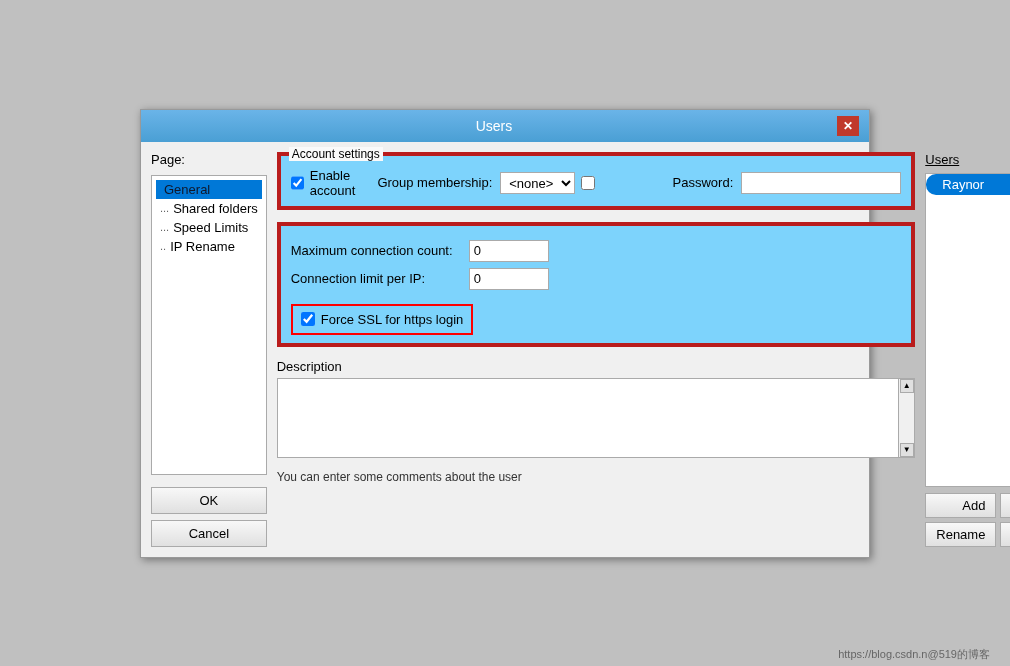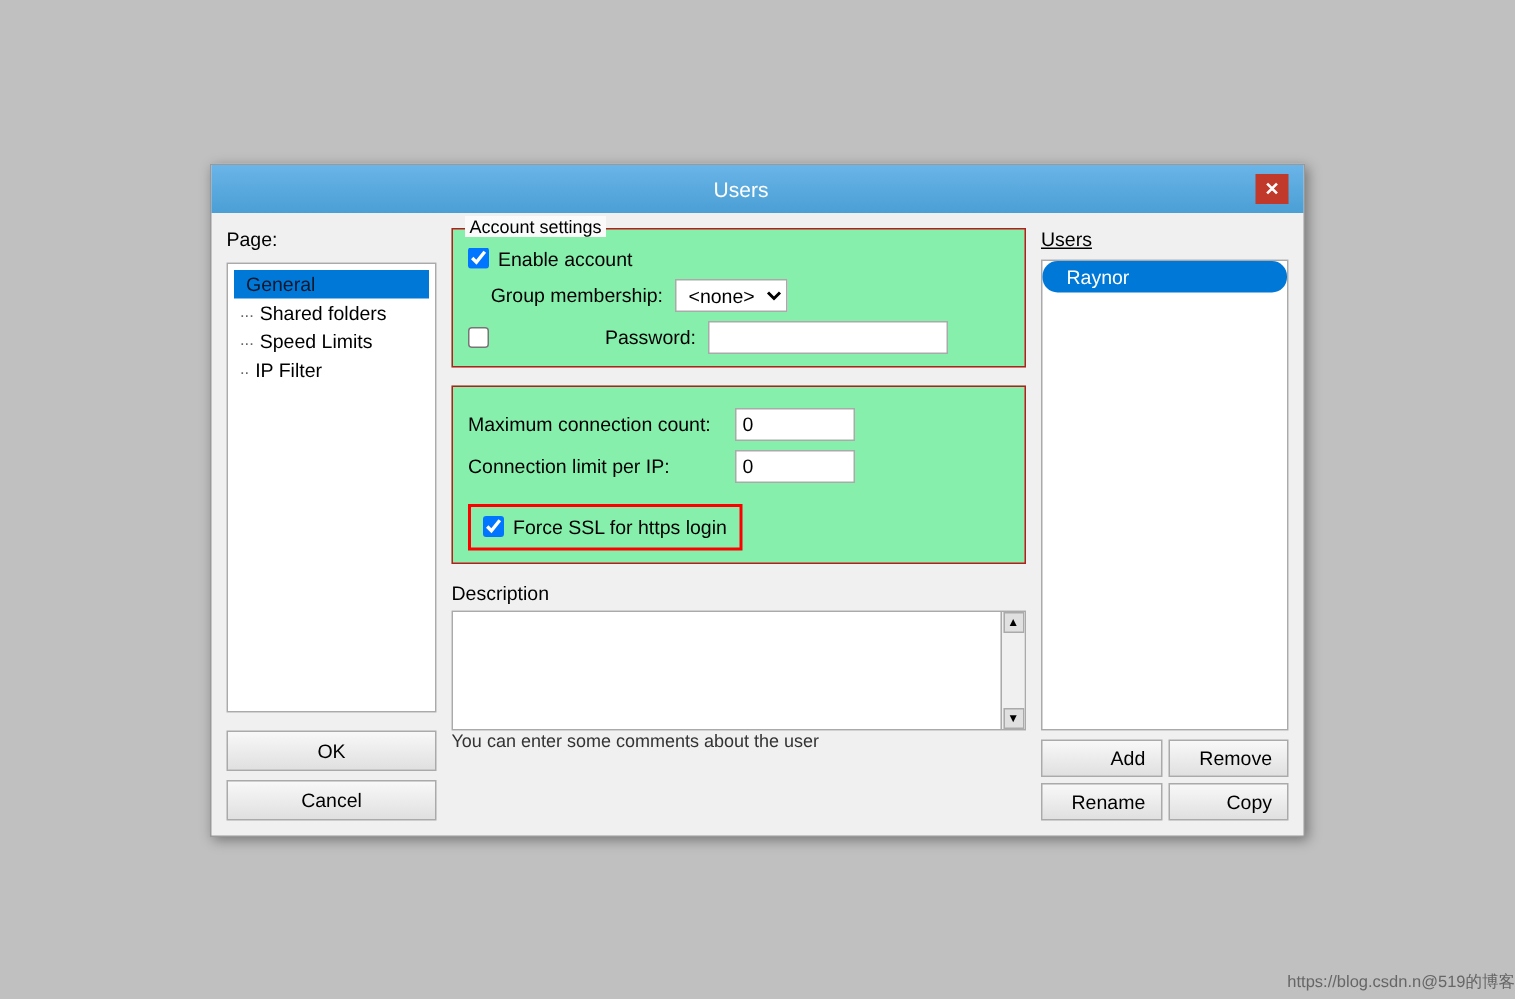--- a/index.html
+++ b/index.html
@@ -101,39 +101,40 @@
       margin-top: 8px;
     }
     
     .middle-panel {
       flex: 1;
       display: flex;
       flex-direction: column;
       gap: 8px;
     }
     .group-box {
-      border: 1px solid #b91c1c;
+      border: 4px solid #b91c1c;
       padding: 8px 10px;
-      background: #86efac;
+      background: #7dd3fc;
       position: relative;
     }
     .group-box-title {
       position: absolute;
       top: -9px;
       left: 8px;
       background: #fafafa;
       padding: 0 3px;
       font-size: 12px;
       font-weight: normal;
     }
     .account-settings-content {
       display: flex;
-      flex-direction: column;
+      flex-direction: row;
       gap: 6px;
       margin-top: 4px;
+      align-items: center;
     }
     .row {
       display: flex;
       align-items: center;
       gap: 8px;
     }
     .row label {
       min-width: 130px;
       text-align: right;
     }
@@ -226,21 +227,21 @@
       border: 1px solid #aaa;
       display: flex;
       align-items: center;
       justify-content: center;
       font-size: 8px;
       cursor: pointer;
     }
     .desc-hint {
       font-size: 12px;
       color: #333;
-      margin-top: 0;
+      margin-top: 12px;
     }
     
     .right-panel {
       width: 165px;
       display: flex;
       flex-direction: column;
       gap: 6px;
     }
     .users-label {
       font-size: 13px;
@@ -279,21 +280,21 @@
       width: 100%;
       padding: 5px 10px;
       border: 1px solid #aaa;
       background: linear-gradient(to bottom, #f8f8f8, #e0e0e0);
       cursor: pointer;
       font-size: 13px;
     }
     .watermark {
       position: fixed;
       bottom: 4px;
-      right: 0;
+      right: 20px;
       font-size: 11px;
       color: #666;
     }
   </style>
 </head>
 <body>
 
 <div class="dialog">
 
   <div class="title-bar">
@@ -313,21 +314,21 @@
         <div class="nav-item">
           <span class="tree-prefix">...</span>
           <span>Shared folders</span>
         </div>
         <div class="nav-item">
           <span class="tree-prefix">...</span>
           <span>Speed Limits</span>
         </div>
         <div class="nav-item">
           <span class="tree-prefix">..</span>
-          <span>IP Filter</span>
+          <span>IP Rename</span>
         </div>
       </div>
       <div class="bottom-buttons">
         <button class="btn-ok-cancel">OK</button>
         <button class="btn-ok-cancel">Cancel</button>
       </div>
     </div>
 
     <div class="middle-panel">
 

